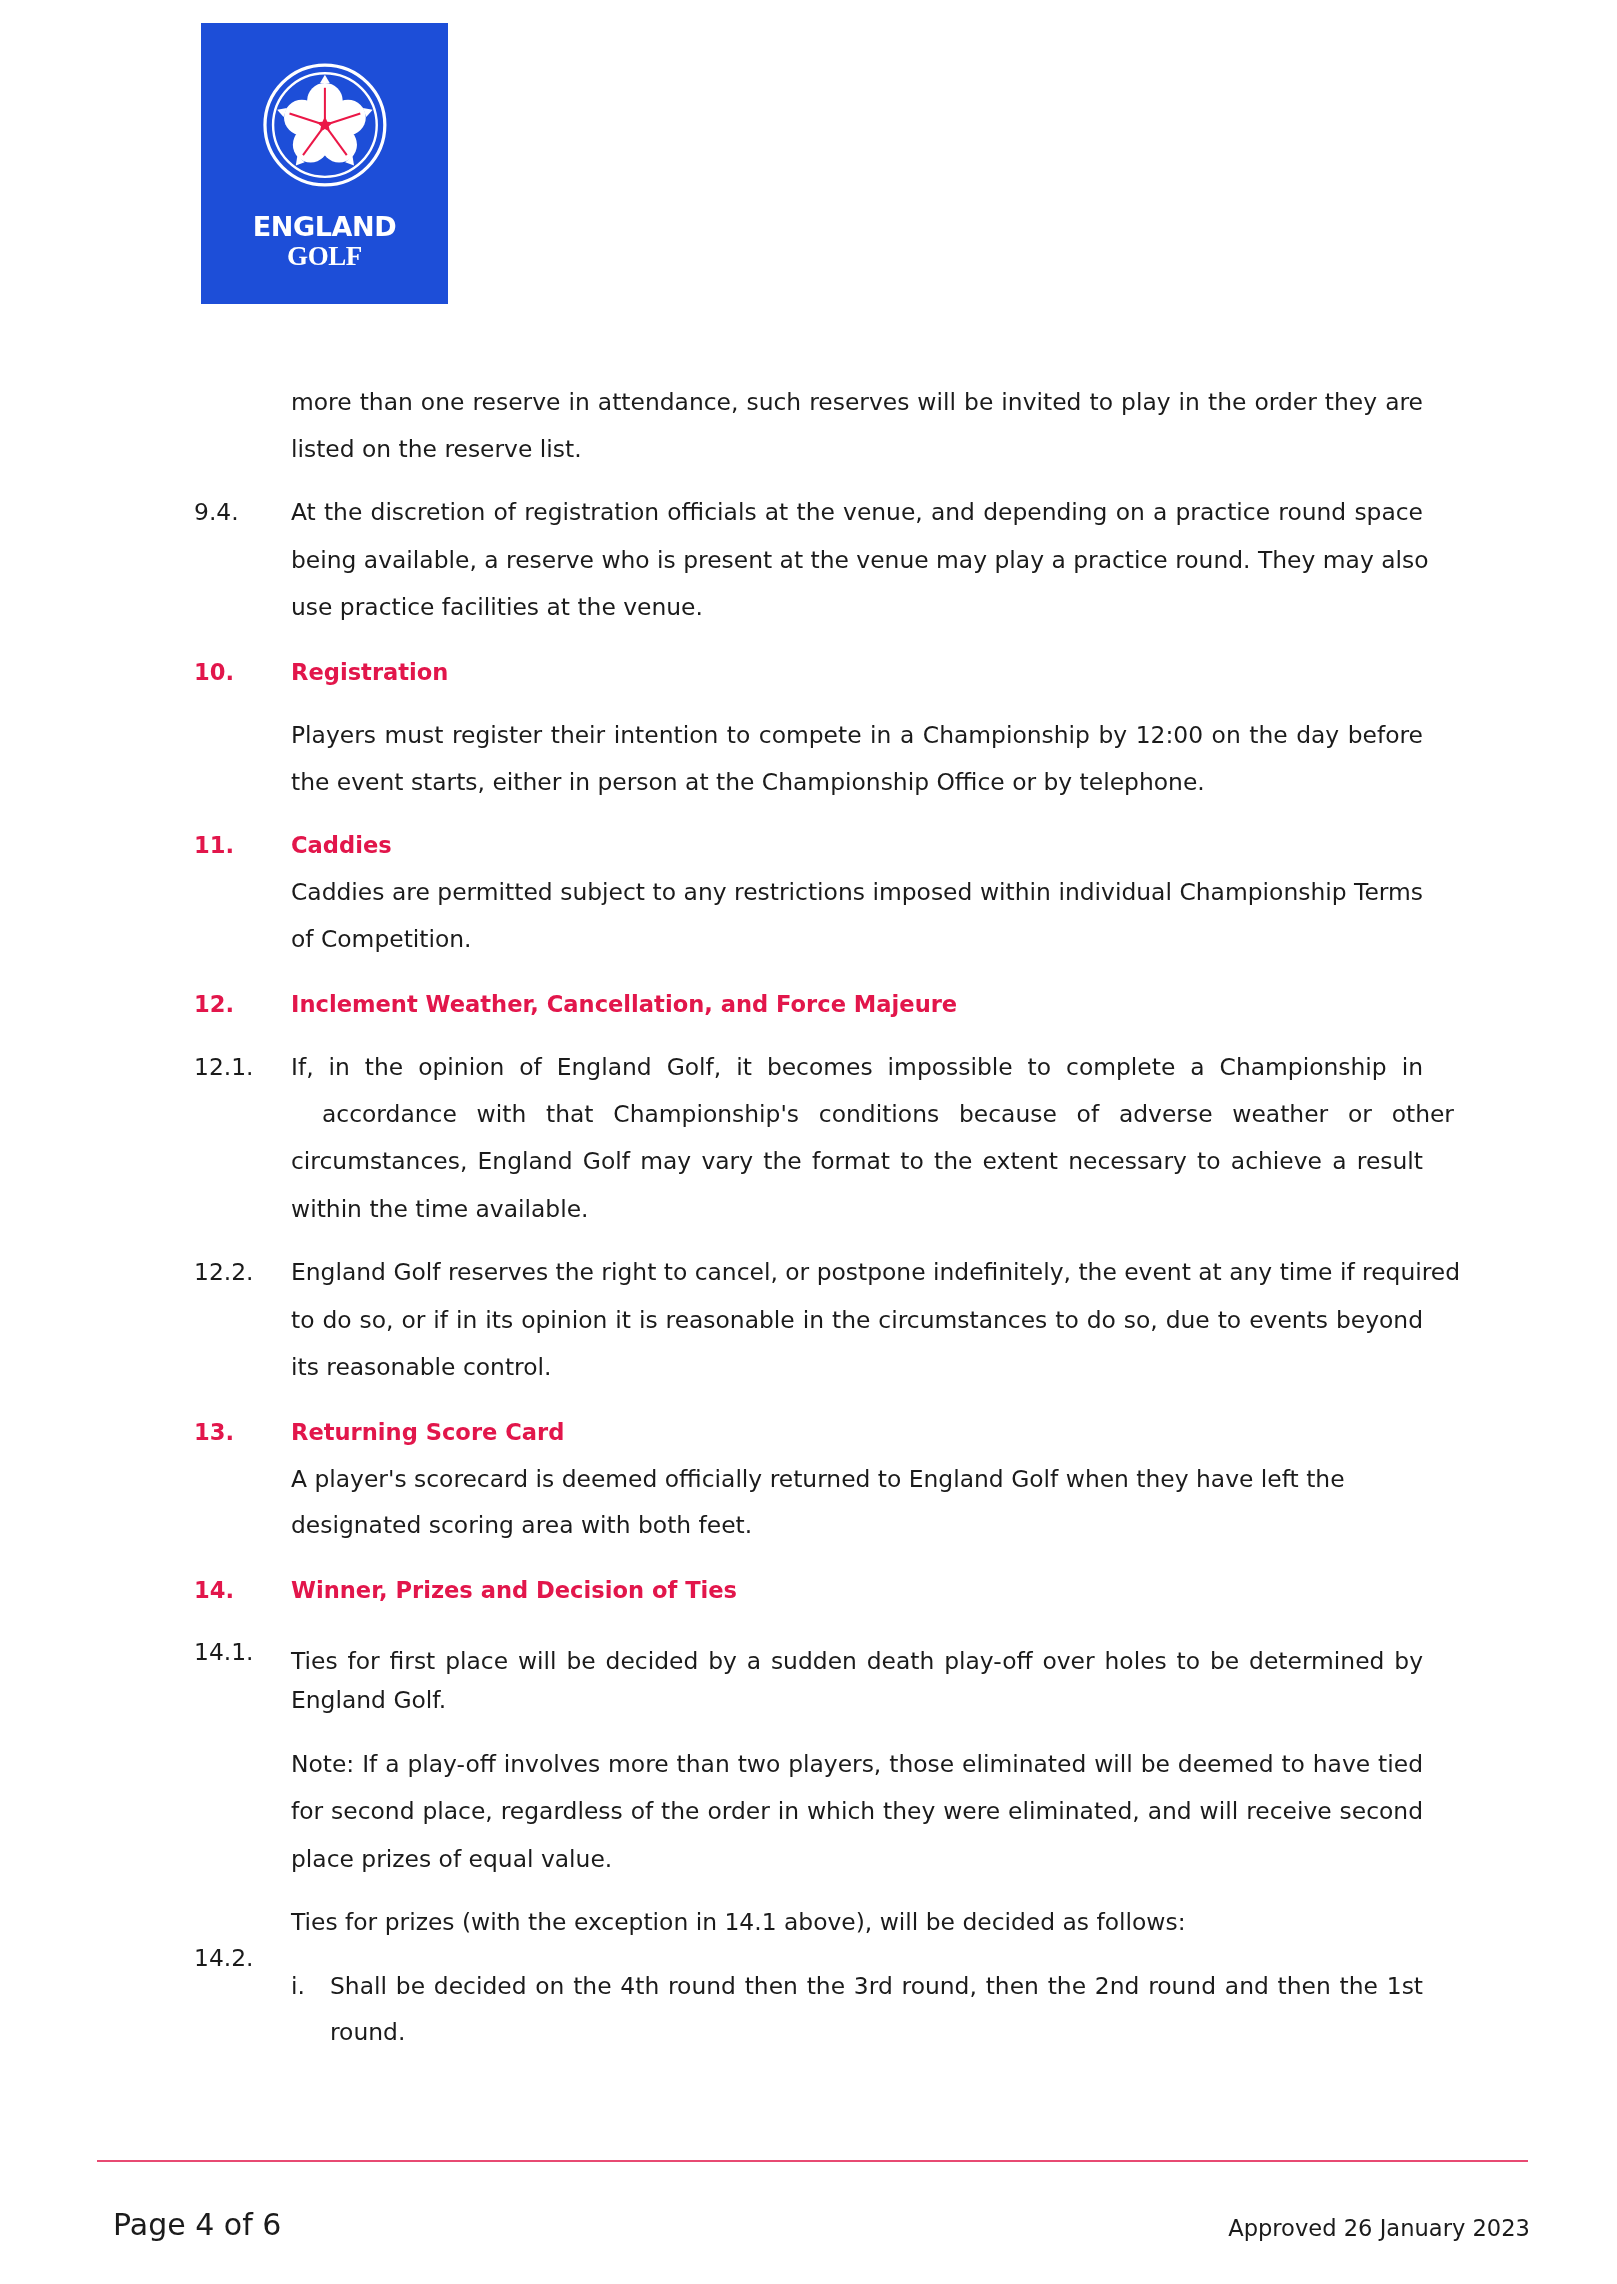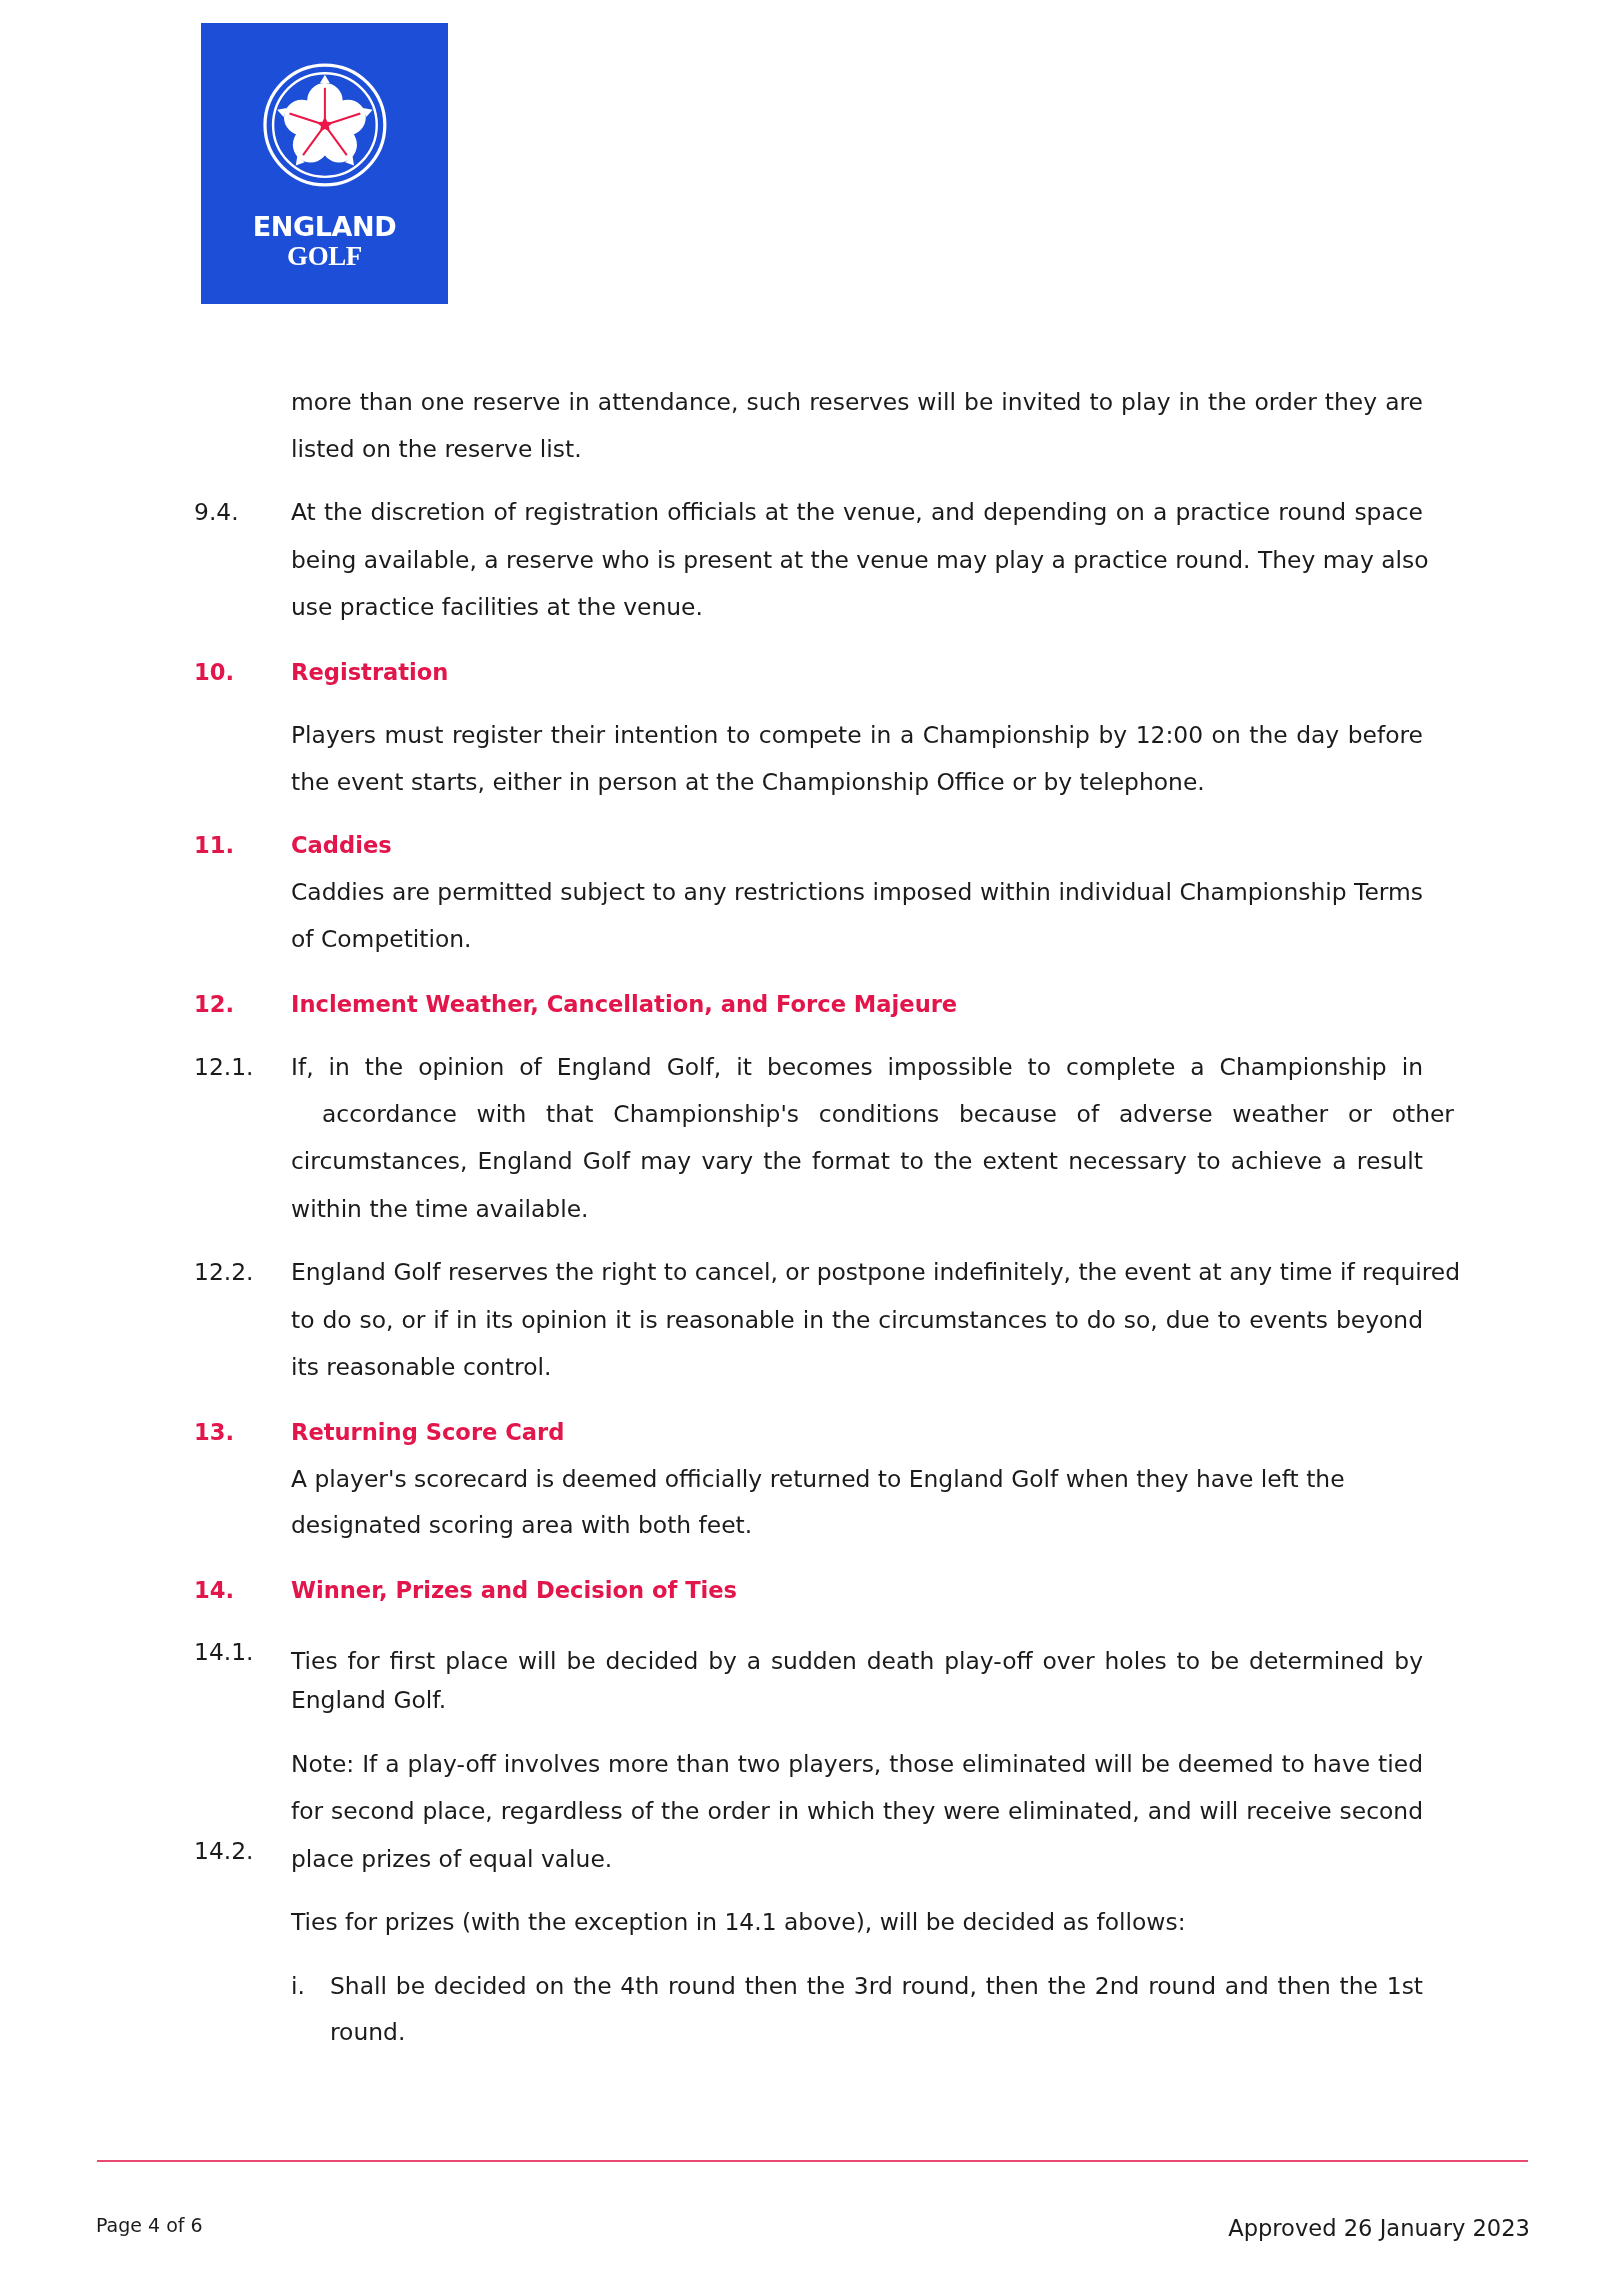--- a/index.html
+++ b/index.html
@@ -8,21 +8,21 @@
   .logo { position: absolute; left: 201px; top: 23.4px; width: 247px; height: 281px; background: #1d4ed8; }
   .logo svg { position: absolute; left: 0; top: 0; }
   .logo-text { position: absolute; left: 0; width: 247px; text-align: center; color: #ffffff;
                font-family: "DejaVu Sans", sans-serif; font-weight: bold; font-size: 27px; line-height: 31px; letter-spacing: -0.4px; }
   .line { position: absolute; font-size: 23.4px; line-height: 32px; white-space: nowrap; height: 32px; }
   .num { left: 194px; }
   .txt { left: 291px; }
   .just { width: 1132px; text-align: justify; text-align-last: justify; }
   .head { color: #e2164b; font-weight: bold; font-size: 22.6px; }
   .footer-rule { position: absolute; left: 97px; top: 2160px; width: 1431px; height: 2.4px; background: #e84a72; }
-  .footer-left { position: absolute; left: 96px; top: 2209px; font-size: 19px; line-height: 32px; }
+  .footer-left { position: absolute; left: 113px; top: 2209px; font-size: 30px; line-height: 32px; }
   .footer-right { position: absolute; right: 87px; top: 2212px; font-size: 22.6px; line-height: 32px; text-align: left; }
 </style>
 </head>
 <body>
 
 <div class="logo">
   <svg width="247" height="281" viewBox="0 0 305 347">
     <g transform="translate(153,126)" fill="none" stroke="#ffffff">
       <circle r="74" stroke-width="4"></circle>
       <circle r="64" stroke-width="3"></circle>
@@ -93,21 +93,21 @@
 <div class="line num head" style="top:1574px;">14.</div>
 <div class="line txt head" style="top:1574px;">Winner, Prizes and Decision of Ties</div>
 
 <div class="line num" style="top:1636px;">14.1.</div>
 <div class="line txt just" style="top:1636px;margin-top:9px;">Ties for first place will be decided by a sudden death play-off over holes to be determined by</div>
 <div class="line txt" style="top:1684px;">England Golf.</div>
 <div class="line txt just" style="top:1748px;">Note: If a play-off involves more than two players, those eliminated will be deemed to have tied</div>
 <div class="line txt just" style="top:1795px;">for second place, regardless of the order in which they were eliminated, and will receive second</div>
 <div class="line txt" style="top:1843px;">place prizes of equal value.</div>
 
-<div class="line num" style="top:1835px;">14.2.</div>
+<div class="line num" style="top:1942px;">14.2.</div>
 <div class="line txt" style="top:1906px;">Ties for prizes (with the exception in 14.1 above), will be decided as follows:</div>
 <div class="line txt" style="top:1970px;">i.</div>
 <div class="line just" style="left:330px; width:1093px; top:1970px;">Shall be decided on the 4th round then the 3rd round, then the 2nd round and then the 1st</div>
 <div class="line" style="left:330px; top:2016px;">round.</div>
 
 <div class="footer-rule"></div>
 <div class="footer-left">Page 4 of 6</div>
 <div class="footer-right">Approved 26 January 2023</div>
 
 

